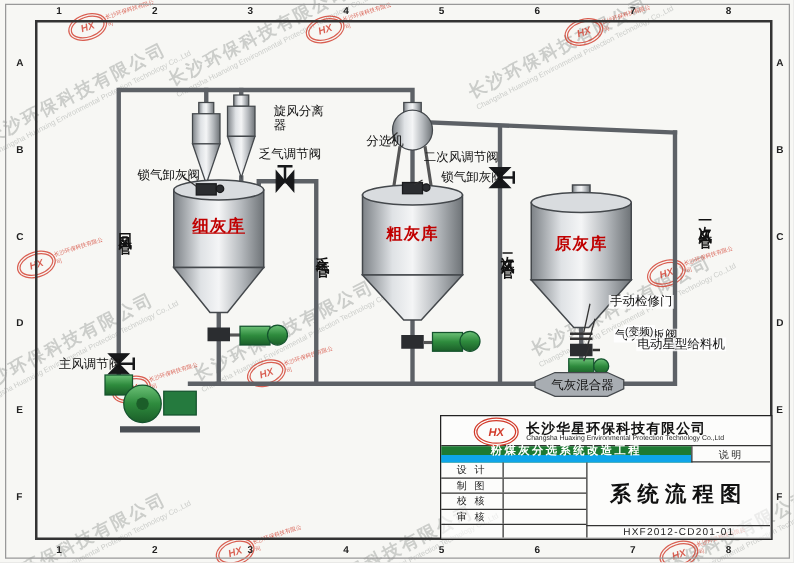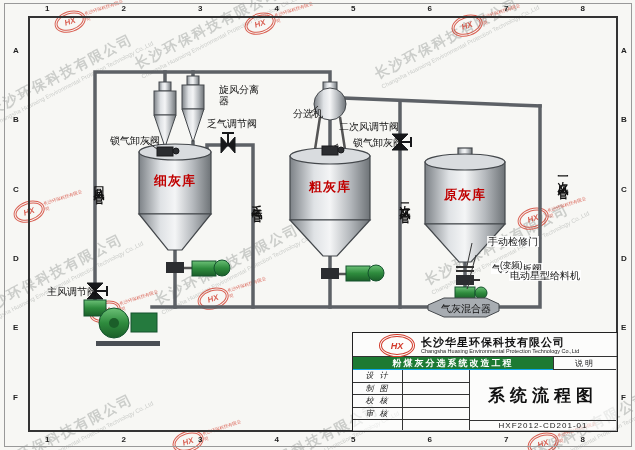--- a/index.html
+++ b/index.html
@@ -31,24 +31,24 @@
   
   .titleblock{position:absolute;z-index:5;background:rgba(255,255,255,.62);border:1.5px solid #222;box-sizing:border-box;}
   .tb-cell{position:absolute;box-sizing:border-box;border-color:#333;}
   .tb-row1{left:0;top:0;width:100%;height:24px;border-bottom:1px solid #333;}
   .tb-logo-ring{position:absolute;left:28px;top:3px;display:flex;align-items:center;justify-content:center;
       width:30px;height:17px;border:1.8px solid var(--logo_red,#d23a2a);outline:1px solid var(--logo_red,#d23a2a);outline-offset:1px;
       border-radius:50%;color:var(--logo_red,#d23a2a);font-style:italic;font-weight:bold;font-size:9px;}
   .tb-company-cn{position:absolute;left:68px;top:2px;font-size:11px;font-weight:bold;color:#111;letter-spacing:1px;white-space:nowrap;}
   .tb-company-en{position:absolute;left:68px;top:15px;font-size:5.5px;color:#222;white-space:nowrap;}
   .tb-bar{left:0;top:24px;width:200px;height:13px;background:var(--titlebar_green,#1d7a33);color:#fff;
-      font-size:9px;font-weight:bold;letter-spacing:2px;display:flex;align-items:center;justify-content:center;border-bottom:1px solid #0ea5e9;}
+      font-size:9px;font-weight:bold;letter-spacing:2px;display:flex;align-items:center;justify-content:center;border-bottom:6px solid #0ea5e9;}
   .tb-note{left:200px;top:24px;width:63px;height:13px;border-left:1px solid #333;border-bottom:1px solid #333;
       font-size:8px;display:flex;align-items:center;justify-content:center;color:#222;letter-spacing:2px;}
-  .tb-frow{left:0;width:116px;height:12.5px;border-bottom:1px solid #333;display:flex;font-style:italic;}
+  .tb-frow{left:0;width:116px;height:12.5px;border-bottom:1px solid #333;display:flex;}
   .tb-flabel{width:50px;border-right:1px solid #333;font-size:8px;color:#222;display:flex;align-items:center;justify-content:center;letter-spacing:2px;box-sizing:border-box;}
   .tb-fvalue{flex:1;}
   .tb-title{left:116px;top:37px;width:147px;height:50px;border-left:1px solid #333;display:flex;align-items:center;justify-content:center;
       font-size:17px;font-weight:bold;letter-spacing:5px;color:#111;}
   .tb-no{left:116px;top:87px;width:147px;height:10px;border-left:1px solid #333;border-top:1px solid #333;
       display:flex;align-items:center;justify-content:center;font-size:8px;color:#222;letter-spacing:1px;}
   .tb-blstrip{left:0;top:87px;width:116px;height:10px;border-top:0;display:flex;}
   .tb-blcell{width:50px;border-right:1px solid #333;box-sizing:border-box;}
 </style>
 </head>
@@ -253,21 +253,21 @@
     </g>
   </svg>
 
   <div class="lbl lbl-wrap" style="left:206px;top:84px;width:46px;">旋风分离器</div>
   <div class="lbl" style="left:194px;top:118px;">乏气调节阀</div>
   <div class="lbl" style="left:280px;top:108px;">分选机</div>
   <div class="lbl" style="left:326px;top:121px;">二次风调节阀</div>
   <div class="lbl" style="left:97px;top:135px;">锁气卸灰阀</div>
   <div class="lbl" style="left:340px;top:137px;">锁气卸灰阀</div>
 
-  <div class="silo-lbl" style="left:154px;top:172px;">细灰库</div>
+  <div class="silo-lbl" style="left:154px;top:172px;text-decoration:underline;">细灰库</div>
   <div class="silo-lbl" style="left:309px;top:178px;">粗灰库</div>
   <div class="silo-lbl" style="left:444px;top:186px;">原灰库</div>
 
   <div class="lbl lbl-v" style="left:80px;top:178px;">回风管</div>
   <div class="lbl lbl-v" style="left:238px;top:196px;">乏气管</div>
   <div class="lbl lbl-v" style="left:386px;top:194px;">二次风管</div>
   <div class="lbl lbl-v" style="left:544px;top:170px;">一次风管</div>
 
   <div class="lbl" style="left:34px;top:286px;">主风调节阀</div>
 

